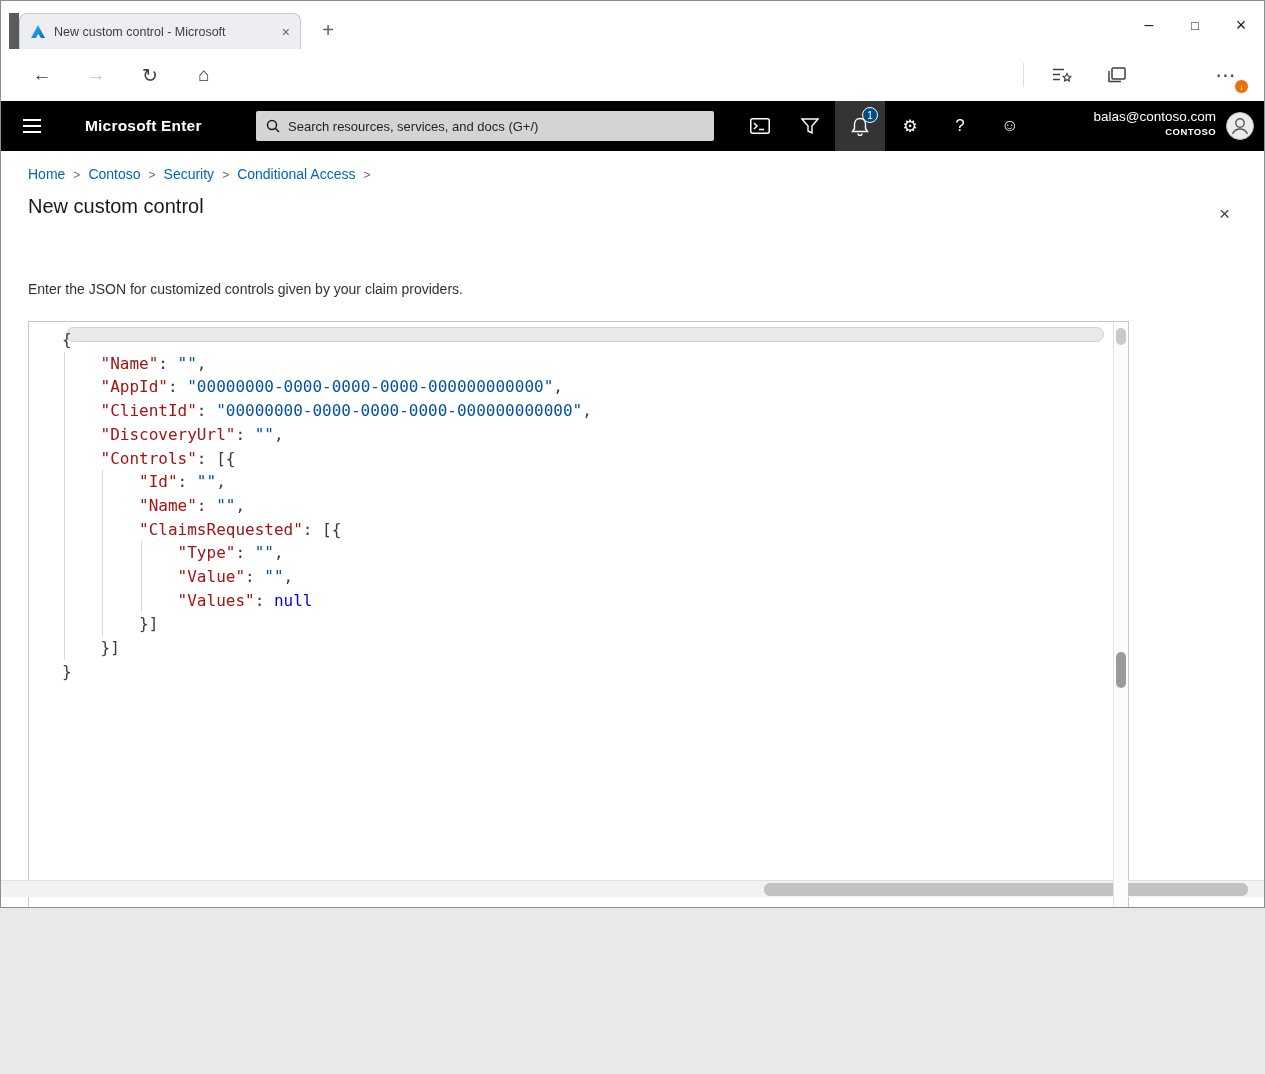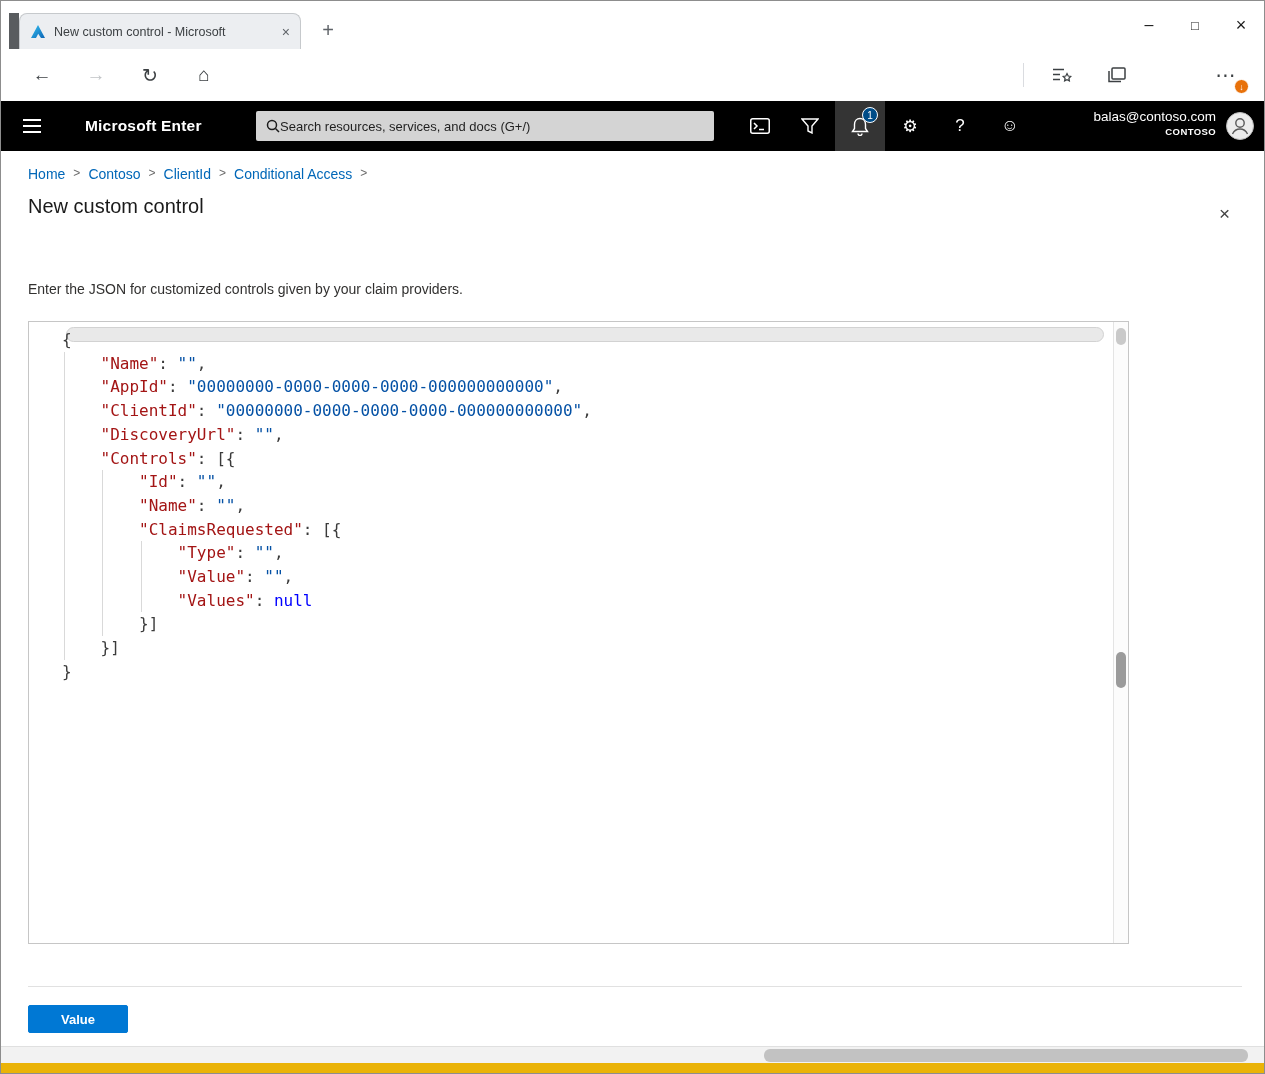--- a/index.html
+++ b/index.html
@@ -1,19 +1,19 @@
 <!DOCTYPE html>
 <html><head>
 <meta charset="utf-8">
 <style>
   * { margin:0; padding:0; box-sizing:border-box; }
   html,body { margin:0; padding:0; }
   body { font-family:"Liberation Sans","DejaVu Sans",sans-serif; background:#e9e9e9; }
 
-  #window { position:relative; width:1265px; height:1074px; background:#eab308; border:1px solid #8d8d8d; overflow:hidden; }
+  #window { position:relative; width:1265px; height:908px; background:#eab308; border:1px solid #8d8d8d; overflow:hidden; }
 
   
   .tabstrip { position:absolute; top:0; left:0; right:0; height:48px; background:#fff; }
   .frame-edge { position:absolute; left:8px; top:12px; width:10px; height:36px; background:#595c5f; }
   .tab { position:absolute; left:18px; top:12px; width:282px; height:36px; background:#eceef1; border:1px solid #c6c9cc; border-bottom:none; border-radius:8px 8px 0 0; display:flex; align-items:center; padding:0 10px; gap:8px; }
   .tab-title { flex:1; font-size:12.5px; color:#3c4043; white-space:nowrap; overflow:hidden; }
   .tab-close { font-size:14px; color:#5f6368; line-height:1; cursor:default; }
   .newtab { position:absolute; left:312px; top:14px; width:30px; height:30px; display:flex; align-items:center; justify-content:center; font-size:20px; color:#5f6368; }
   .wincontrols { position:absolute; right:0; top:0; height:48px; display:flex; }
   .winbtn { width:46px; height:48px; display:flex; align-items:center; justify-content:center; color:#1a1a1a; }
@@ -28,36 +28,36 @@
   .url-star { font-size:17px; color:#5f6368; }
   .tb-div { position:absolute; left:1022px; top:14px; width:1px; height:24px; background:#dadce0; }
   .tb-icon { position:absolute; top:14px; width:26px; height:24px; display:flex; align-items:center; justify-content:center; }
   .menu-dots { font-size:20px; color:#3c4043; letter-spacing:1px; }
   .menu-badge { position:absolute; left:1233px; top:30px; width:15px; height:15px; border-radius:50%; background:#e8710a; border:1px solid #fff; color:#fff; font-size:9px; display:flex; align-items:center; justify-content:center; }
 
   
   .azbar { position:absolute; top:100px; left:0; right:0; height:50px; background:#000; color:#fff; }
   .az-menu { position:absolute; left:0; top:0; width:62px; height:50px; display:flex; align-items:center; justify-content:center; }
   .az-brand { position:absolute; left:84px; top:0; height:50px; display:flex; align-items:center; font-size:15.5px; font-weight:700; letter-spacing:.2px; }
-  .az-search { position:absolute; left:255px; top:10px; width:458px; height:30px; background:#d4d4d4; border-radius:2px; display:flex; align-items:center; padding:0 10px; }
+  .az-search { position:absolute; left:255px; top:10px; width:458px; height:30px; background:#d4d4d4; border-radius:2px; display:flex; align-items:center; padding:0 10px; gap:8px; }
   .az-search input { flex:1; border:none; outline:none; background:transparent; font-size:13px; color:#1b1b1b; font-family:"Liberation Sans","DejaVu Sans",sans-serif; }
   .az-search input::placeholder { color:#1f1f1f; opacity:1; }
   .az-icons { position:absolute; left:734px; top:0; height:50px; display:flex; }
   .az-cell { width:50px; height:50px; display:flex; align-items:center; justify-content:center; position:relative; color:#fff; }
   .az-cell.active { background:#343434; }
   .az-glyph { font-size:17px; color:#fff; }
   .az-badge { position:absolute; top:6px; right:7px; min-width:16px; height:16px; border-radius:8px; background:#004c87; border:1px solid #fff; color:#fff; font-size:10px; display:flex; align-items:center; justify-content:center; }
   .az-user { position:absolute; right:48px; top:8px; text-align:right; line-height:1.2; }
   .az-email { font-size:13.5px;padding-left:32px; }
   .az-tenant { font-size:9.5px; font-weight:700; letter-spacing:.4px; margin-top:1px; }
   .az-avatar { position:absolute; right:10px; top:11px; width:28px; height:28px; }
 
   
   .content { position:absolute; top:150px; left:0; right:0; height:896px; background:#fff; }
-  .breadcrumb { position:absolute; left:27px; top:15px; font-size:14px; display:flex; align-items:flex-start; }
+  .breadcrumb { position:absolute; left:27px; top:15px; font-size:14px; display:flex; align-items:flex-end; }
   .crumb { color:#0067b8; cursor:pointer; }
   .crumb-sep { color:#6b6b6b; margin:0 8px; font-size:12px; }
   .blade-title { position:absolute; left:27px; top:44px; font-size:20px; font-weight:400; color:#1a1a1a; }
   .blade-close { position:absolute; right:34px; top:52px; font-size:19px; color:#454545; cursor:pointer; }
   .blade-desc { position:absolute; left:27px; top:130px; font-size:14px; color:#323130; }
 
   
   .editor { position:absolute; left:27px; top:170px; width:1101px; height:623px; border:1px solid #c6c6c6; background:#fff; }
   .hscroll { position:absolute; left:37px; right:24px; top:5px; height:15px; background:#e9e9e9; border:1px solid #d2d2d2; border-radius:8px; z-index:0; }
   .guide { position:absolute; width:1px; background:#d9d9d9; z-index:1; }
@@ -184,21 +184,21 @@
         </svg>
     </div>
   </div>
 
   <div class="content">
     <div class="breadcrumb">
       <span class="crumb">Home</span>
       <span class="crumb-sep">&gt;</span>
       <span class="crumb">Contoso</span>
       <span class="crumb-sep">&gt;</span>
-      <span class="crumb">ClientId</span>
+      <span class="crumb">Security</span>
       <span class="crumb-sep">&gt;</span>
       <span class="crumb">Conditional Access</span>
       <span class="crumb-sep">&gt;</span>
     </div>
     <h1 class="blade-title">New custom control</h1>
     <div class="blade-close">×</div>
     <div class="blade-desc">Enter the JSON for customized controls given by your claim providers.</div>
 
     <div class="editor">
       <div class="hscroll"></div>

